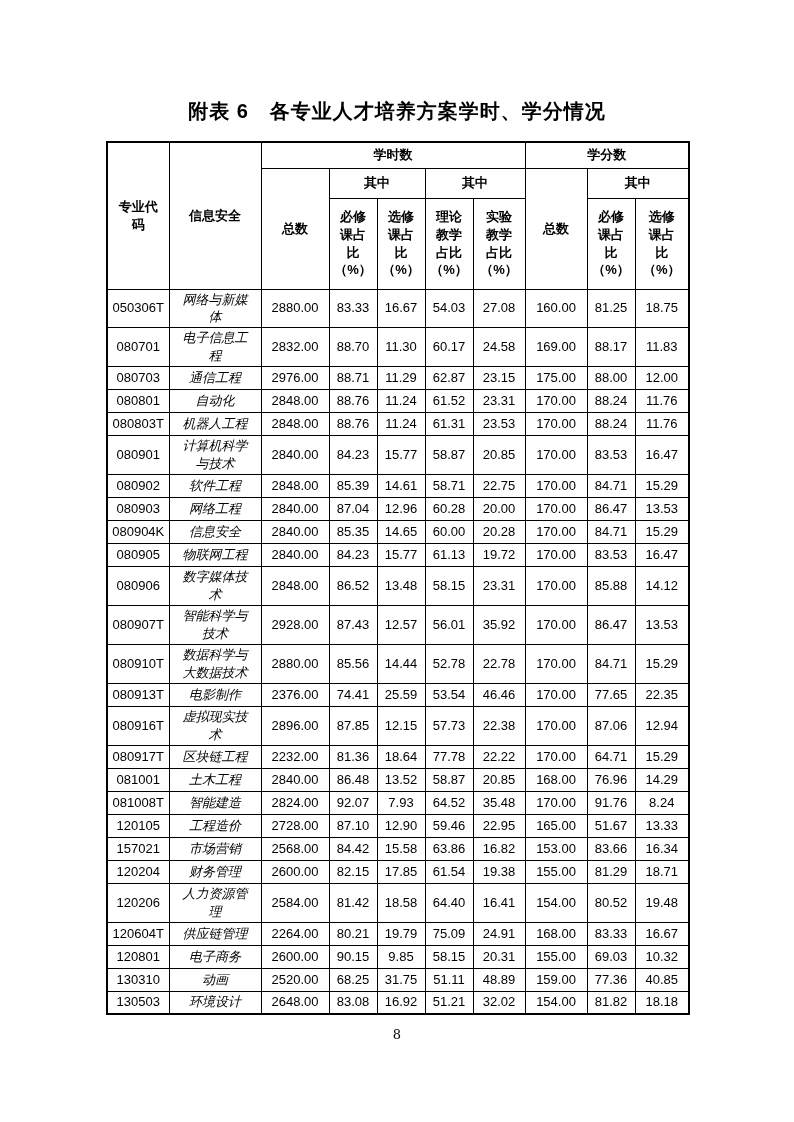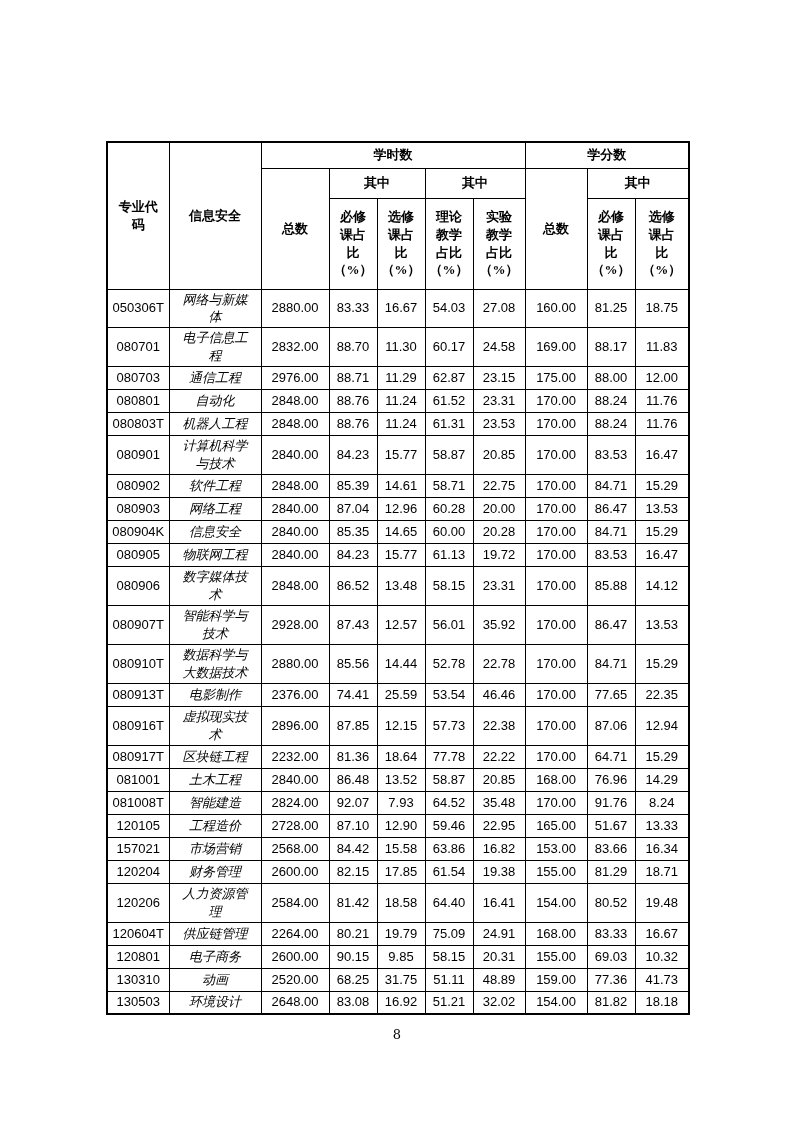--- a/index.html
+++ b/index.html
@@ -38,21 +38,21 @@
     text-align: center;
     vertical-align: middle;
     padding: 1px 2px;
     font-size: 13px;
     line-height: 1.38;
     white-space: pre-line;
     overflow: hidden;
   }
   table.main thead th {
     font-weight: bold;
-    font-family: Liberation Serif, serif;
+    font-family: Liberation Sans, sans-serif;
   }
   thead tr.hr-a { height: 26px; }
   thead tr.hr-b { height: 30px; }
   thead tr.hr-c { height: 91px; }
   tbody tr { height: 23px; }
   tbody td { font-family: "Liberation Sans", sans-serif; }
   tbody td.col-name { font-family: "DejaVu Serif", serif; font-style: italic; }
   .page-number {
     position: absolute;
     top: 1027px;
@@ -61,20 +61,21 @@
     text-align: center;
     font-size: 13px;
     font-family: "DejaVu Serif", serif;
   }
 </style>
 </head>
 <body>
 
 <div class="page">
 
+  <div class="title">附表 6　各专业人才培养方案学时、学分情况</div>
 
   <table class="main">
     <colgroup>
       <col style="width:62px">
       <col style="width:92px">
       <col style="width:68px">
       <col style="width:48px">
       <col style="width:48px">
       <col style="width:48px">
       <col style="width:52px">
@@ -424,21 +425,21 @@
         <tr>
           <td>130310</td>
           <td class="col-name">动画</td>
           <td>2520.00</td>
           <td>68.25</td>
           <td>31.75</td>
           <td>51.11</td>
           <td>48.89</td>
           <td>159.00</td>
           <td>77.36</td>
-          <td>41.73</td>
+          <td>40.85</td>
         </tr>
         <tr>
           <td>130503</td>
           <td class="col-name">环境设计</td>
           <td>2648.00</td>
           <td>83.08</td>
           <td>16.92</td>
           <td>51.21</td>
           <td>32.02</td>
           <td>154.00</td>

